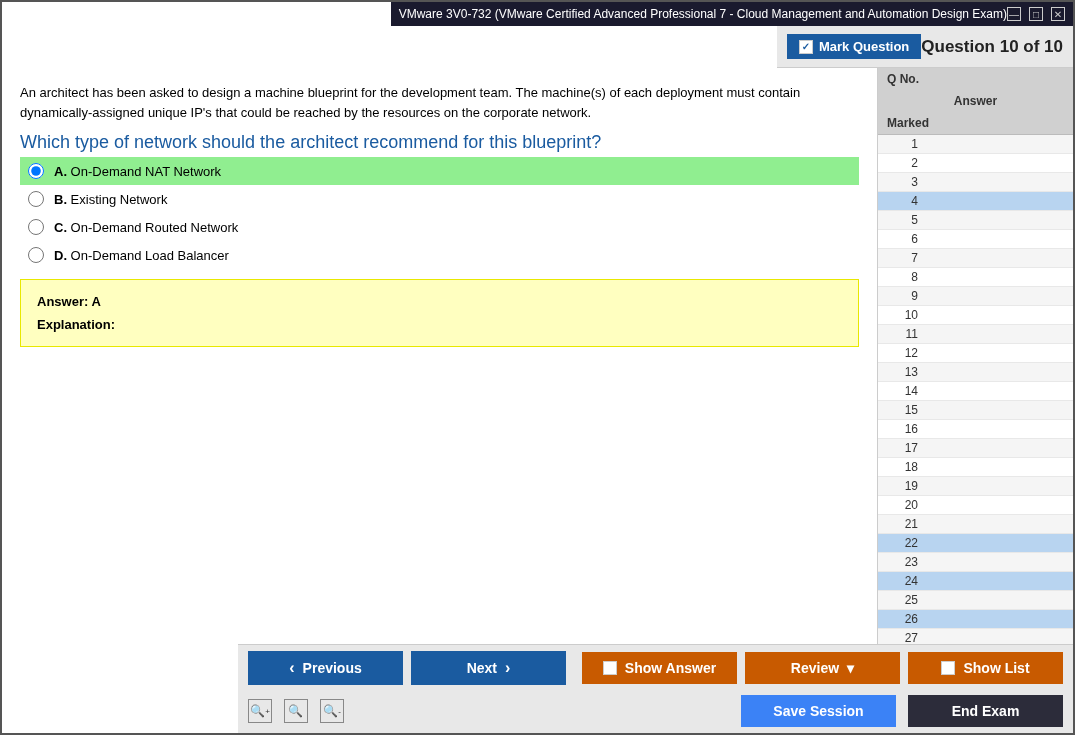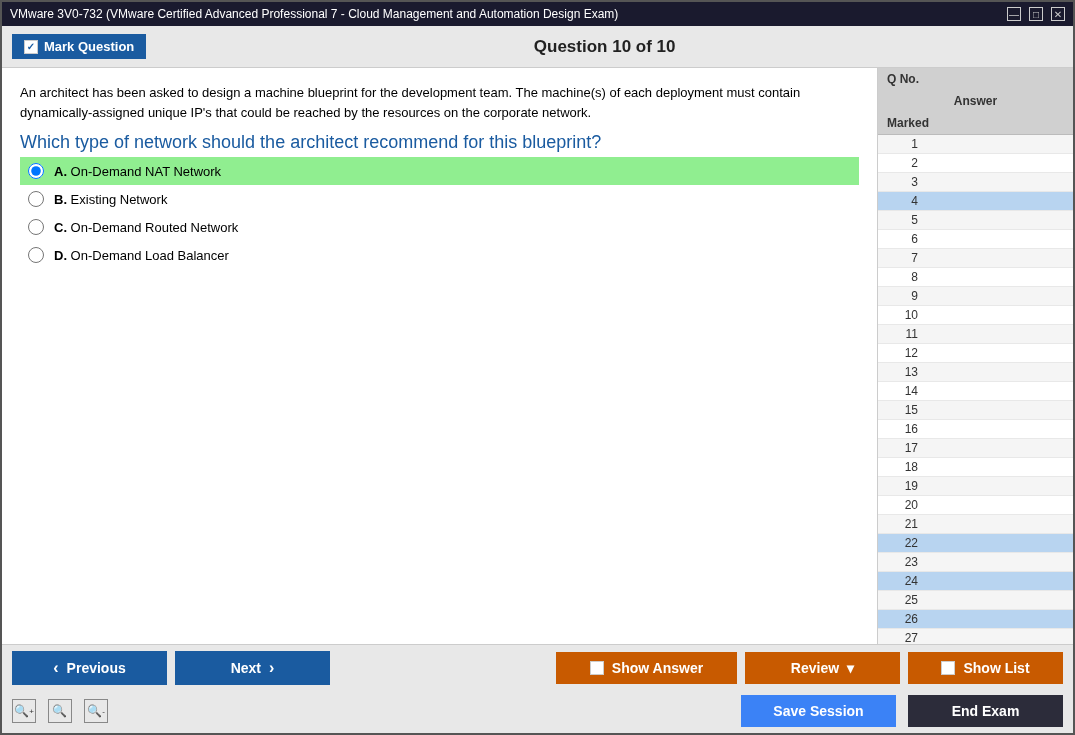--- a/index.html
+++ b/index.html
@@ -11,20 +11,21 @@
       height: 735px;
       overflow: hidden;
     }
     .window {
       width: 1075px;
       height: 735px;
       border: 2px solid #555;
       background: #fff;
       display: flex;
       flex-direction: column;
+      align-items: flex-end;
     }
     .title-bar {
       background: #1a1a2e;
       color: #fff;
       font-size: 12px;
       padding: 5px 8px;
       display: flex;
       align-items: center;
       justify-content: space-between;
       flex-shrink: 0;
@@ -237,21 +238,21 @@
       background: #c85a00;
       color: #fff;
       border: none;
       padding: 8px 16px;
       font-size: 14px;
       font-weight: bold;
       cursor: pointer;
       display: flex;
       align-items: center;
       gap: 8px;
-      width: 181px;
+      width: 155px;
       justify-content: center;
     }
     .review-btn {
       background: #c85a00;
       color: #fff;
       border: none;
       padding: 8px 16px;
       font-size: 14px;
       font-weight: bold;
       cursor: pointer;
@@ -365,20 +366,24 @@
         <div class="option">
           <input type="radio" name="answer" style="">
           <span><strong>C.</strong> On-Demand Routed Network</span>
         </div>
         <div class="option">
           <input type="radio" name="answer" style="">
           <span><strong>D.</strong> On-Demand Load Balancer</span>
         </div>
       </div>
 
+      <div class="answer-box">
+        <div class="answer-text">Answer: A</div>
+        <div class="explanation-text">Explanation:</div>
+      </div>
     </div>
 
     <div class="sidebar">
       <div class="sidebar-header">
         <div class="sidebar-header-cell">Q No.</div>
         <div class="sidebar-header-cell" style="flex:1;text-align:center;">Answer</div>
         <div class="sidebar-header-cell">Marked</div>
       </div>
       <div id="sidebar-rows">
 

